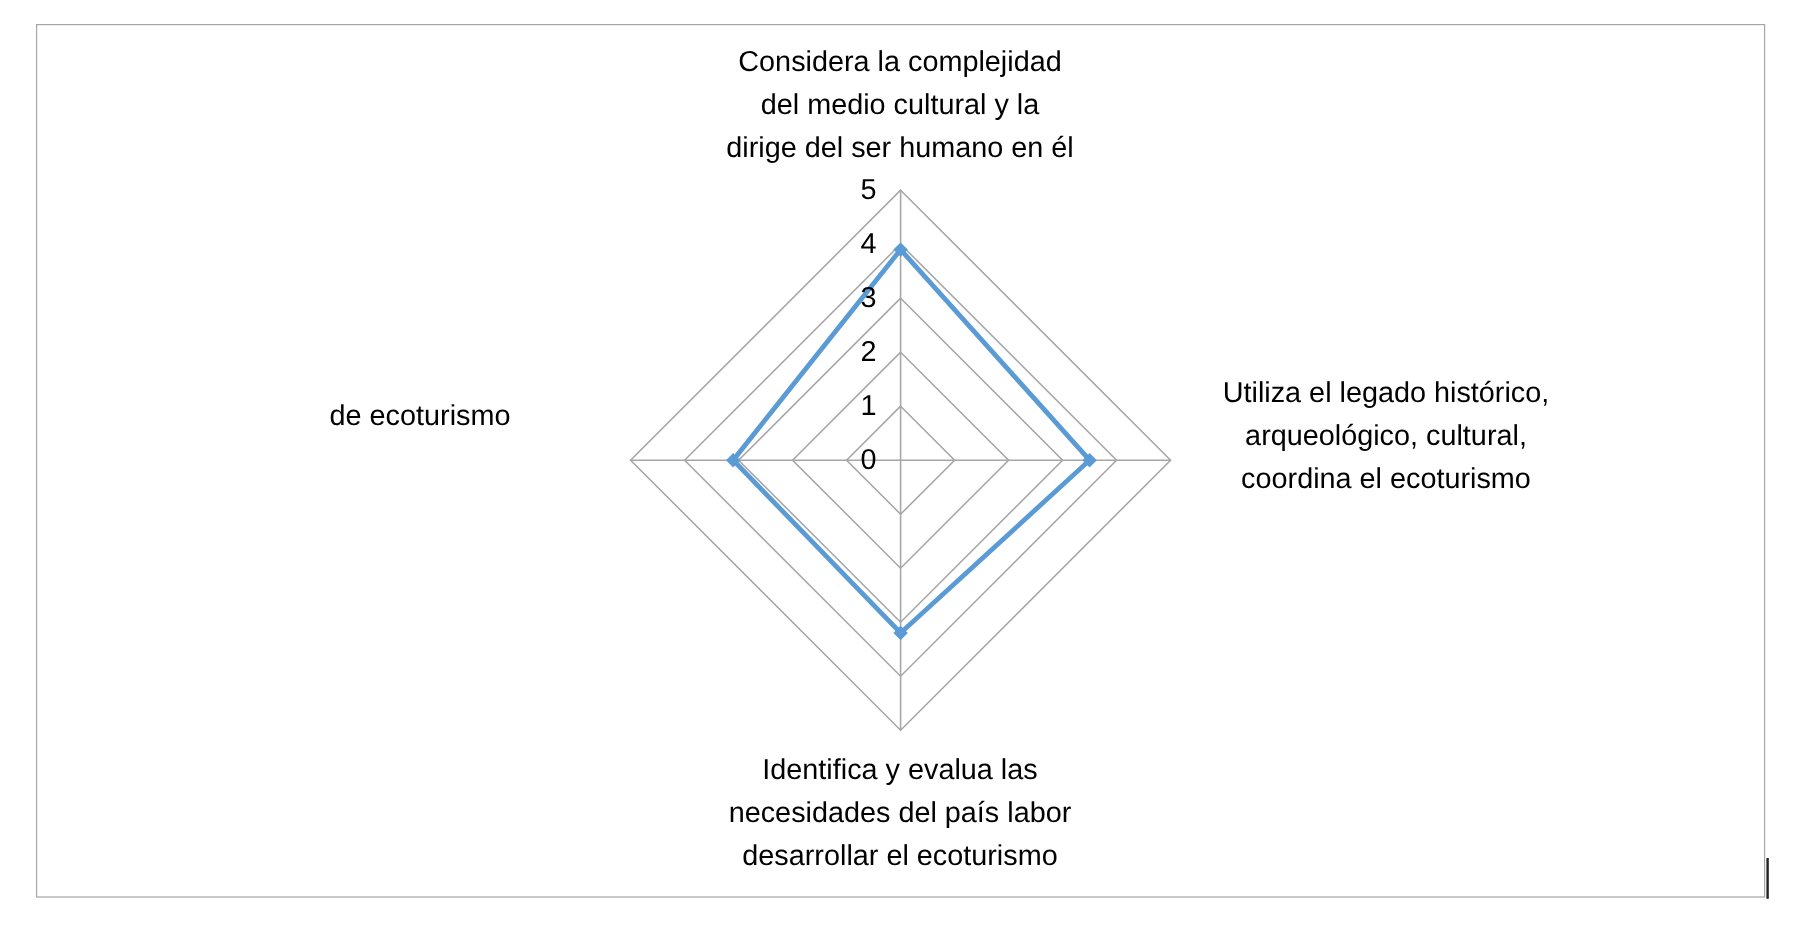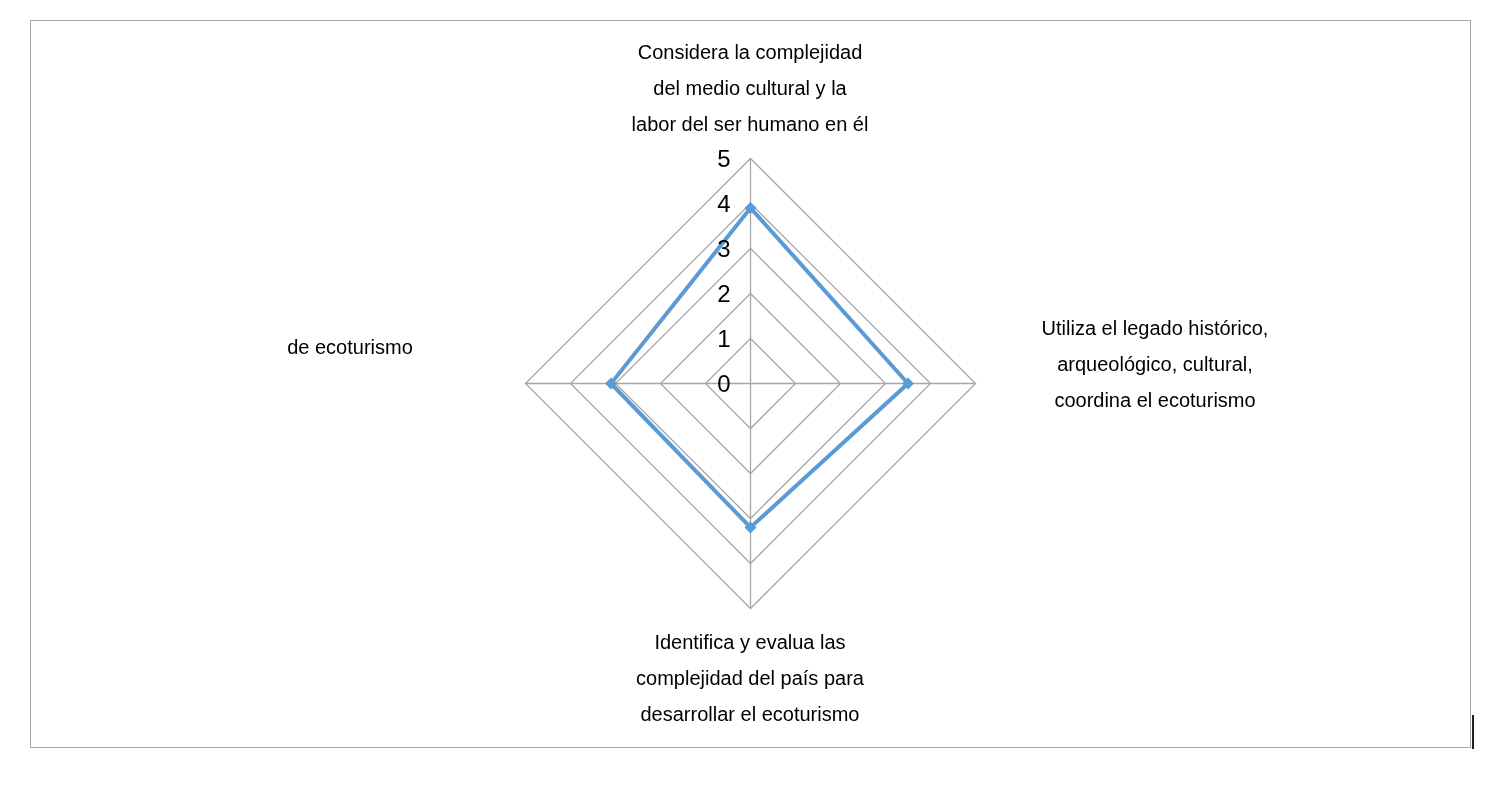--- a/index.html
+++ b/index.html
@@ -2,21 +2,21 @@
 <html><head>
 <meta charset="utf-8">
 <style>
   html, body { margin: 0; padding: 0; background: #ffffff; }
   body { width: 1500px; height: 786px; position: relative; overflow: hidden;
          font-family: "Liberation Sans", "DejaVu Sans", sans-serif; color: #000; }
   .chart-frame { position: absolute; left: 30px; top: 20px; width: 1441px; height: 728px;
                  border: 1px solid #a6a6a6; box-sizing: border-box; background: #fff; }
   .cursor-mark { position: absolute; left: 1472px; top: 715px; width: 2px; height: 34px; background: #222; }
   svg.radar { position: absolute; left: 0; top: 0; }
-  .axis-label { position: absolute; text-align: center; font-size: 20px; line-height: 36px; white-space: nowrap; }
+  .axis-label { position: absolute; text-align: center; font-size: 24px; line-height: 36px; white-space: nowrap; }
   .tick-label { position: absolute; font-size: 24px; line-height: 24px; width: 30px; text-align: right; }
 </style>
 </head>
 <body>
 
 <div class="chart-frame"></div>
 <div class="cursor-mark"></div>
 
 <svg class="radar" width="1500" height="786">
   <g id="grid">
@@ -44,30 +44,30 @@
     <div class="tick-label" style="left: 700.5px; top: 326.5px;">1</div>
     <div class="tick-label" style="left: 700.5px; top: 281.5px;">2</div>
     <div class="tick-label" style="left: 700.5px; top: 236.5px;">3</div>
     <div class="tick-label" style="left: 700.5px; top: 191.5px;">4</div>
     <div class="tick-label" style="left: 700.5px; top: 146.5px;">5</div>
   </div>
 
 <div class="axis-label" style="left:550px; top:34px; width:400px;">
   <div>Considera la complejidad</div>
   <div>del medio cultural y la</div>
-  <div>labor del ser humano en él</div>
+  <div>dirige del ser humano en él</div>
 </div>
 
 <div class="axis-label" style="left:955px; top:310px; width:400px;">
   <div>Utiliza el legado histórico,</div>
   <div>arqueológico, cultural,</div>
   <div>coordina el ecoturismo</div>
 </div>
 
 <div class="axis-label" style="left:550px; top:624px; width:400px;">
   <div>Identifica y evalua las</div>
-  <div>complejidad del país para</div>
+  <div>necesidades del país labor</div>
   <div>desarrollar el ecoturismo</div>
 </div>
 
 <div class="axis-label" style="left:150px; top:329px; width:400px;">
   <div>de ecoturismo</div>
 </div>
 
 </body></html>

